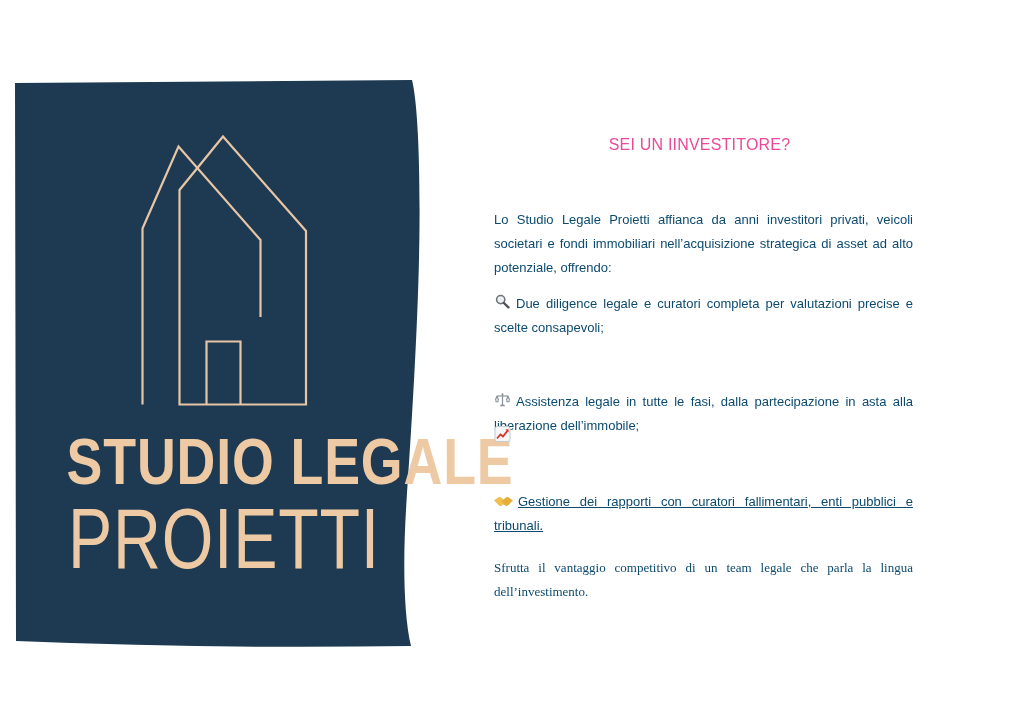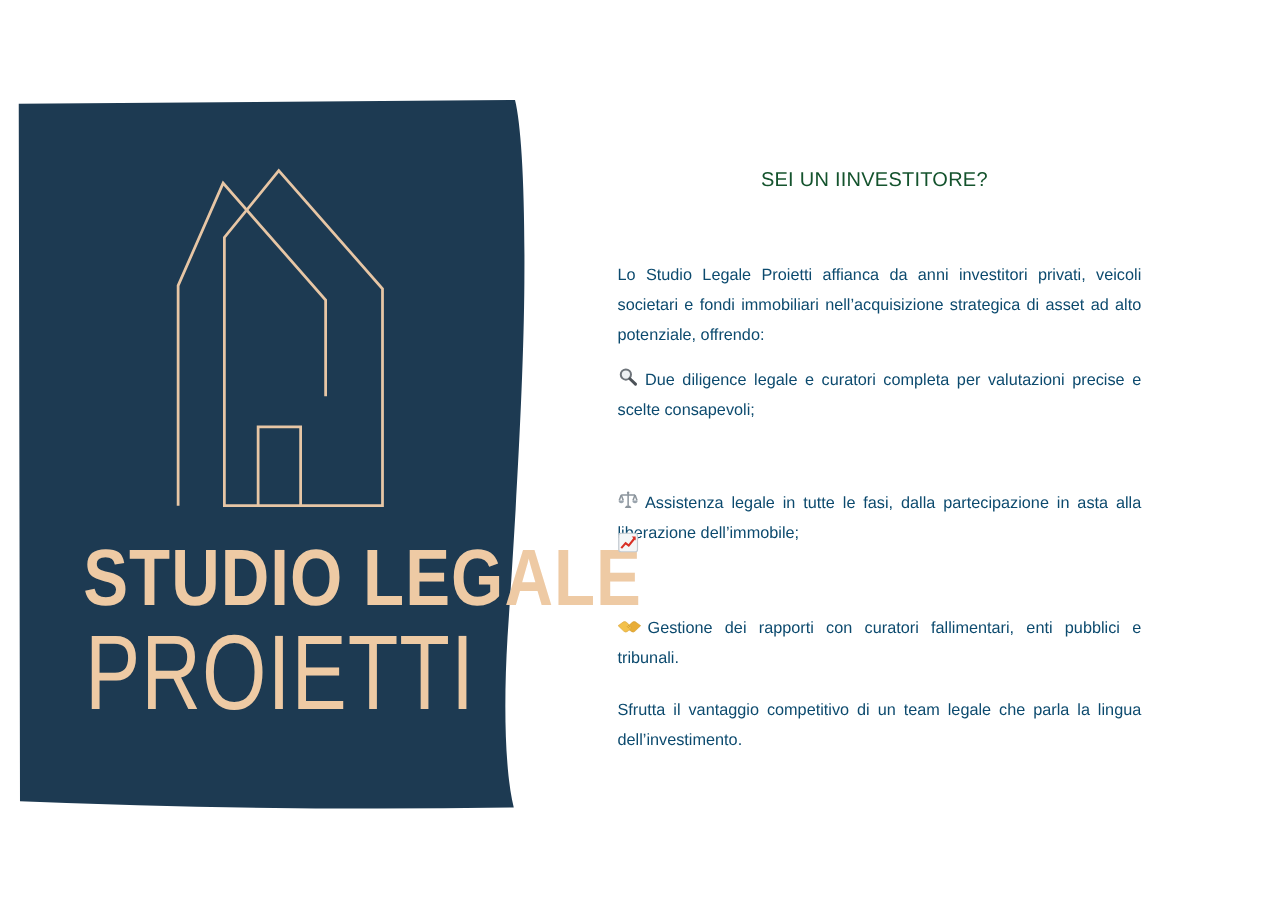--- a/index.html
+++ b/index.html
@@ -41,38 +41,38 @@
     color: #1c1c1c;
   }
   .doc-title {
     position: absolute;
     top: 133px; left: 0;
     width: 100%;
     text-align: center;
     font-size: 16px;
     line-height: 24px;
     letter-spacing: 0.2px;
-    color: #14532d;
+    color: #ec4899;
     font-weight: 400;
   }
   .para {
     position: absolute;
     left: 4px;
     width: 100%;
     font-size: 13px;
     line-height: 24px;
     text-align: justify;
     color: #0c4a6e;
   }
   #intro-para  { top: 208px; }
   #bullet-1    { top: 292px; }
   #bullet-2    { top: 358px; margin-top: 32px; }
   #bullet-3    { top: 424px; }
-  #bullet-4    { top: 490px; }
-  #outro-para  { top: 556px; }
+  #bullet-4    { top: 490px; text-decoration: underline; }
+  #outro-para  { top: 556px; font-family: Liberation Serif, serif; }
   .bullet-icon {
     display: inline-block;
     vertical-align: -2px;
     margin-right: 5px;
   }
 </style>
 </head>
 <body>
 
 <svg id="brand-panel-svg" viewBox="0 0 440 724" xmlns="http://www.w3.org/2000/svg" aria-hidden="true">

